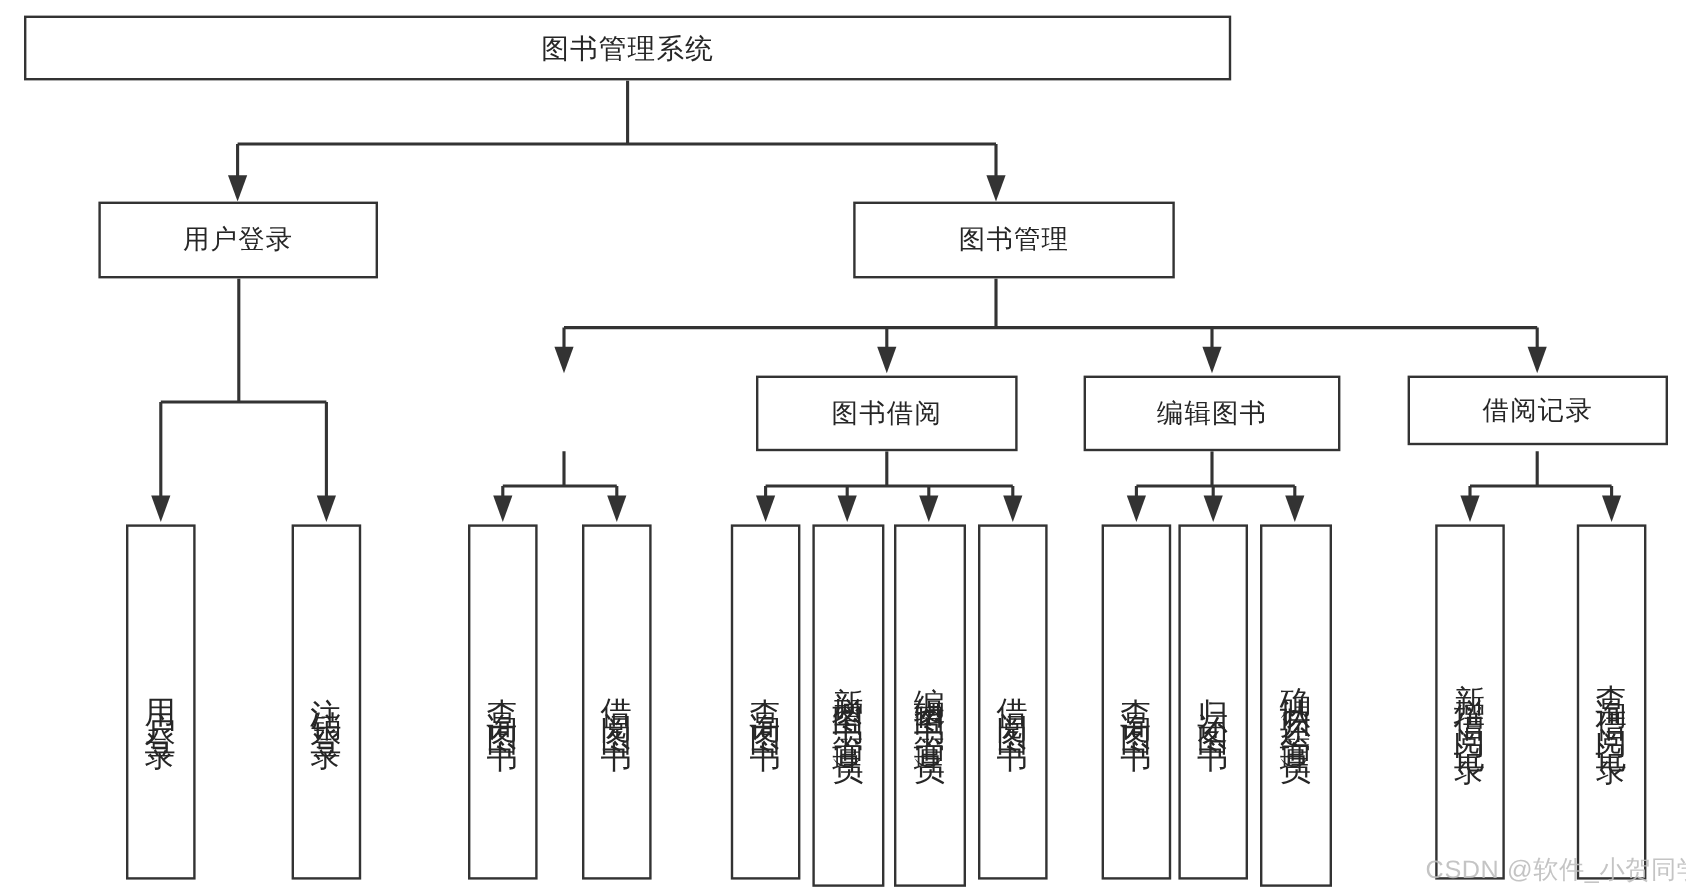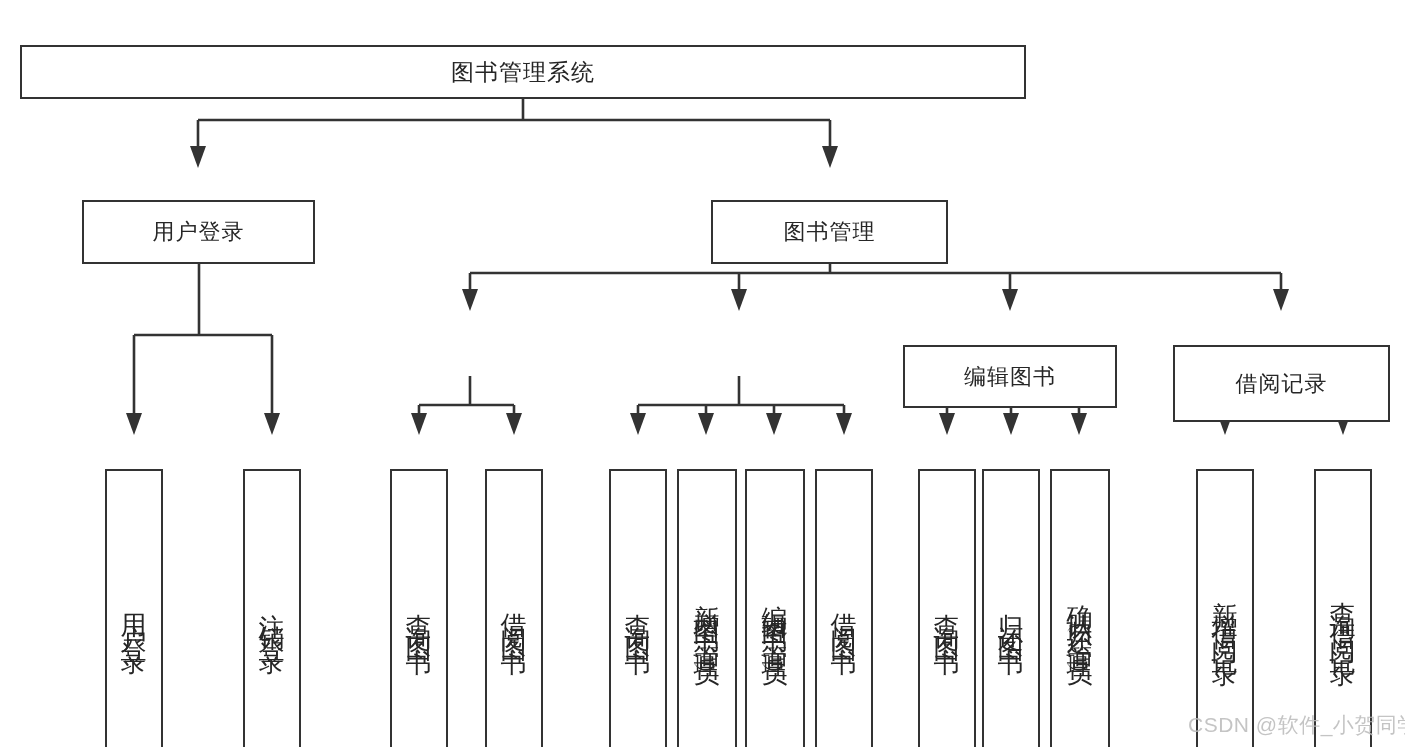--- a/index.html
+++ b/index.html
@@ -36,21 +36,20 @@
   }
   .node{
     position:absolute;
     background:#ffffff;
     border:2.5px solid var(--border);
     color:var(--text);
     display:flex;
     align-items:center;
     justify-content:center;
     text-align:center;
-    margin-top:32px;
   }
   .hbox{
     font-size:22px;
     letter-spacing:1px;
   }
   .root{
     font-size:23px;
   }
   .vbox{
     top:437px;
@@ -115,28 +114,31 @@
       </g>
   </svg>
 
   <div class="node hbox root" style="left:20px;top:13px;width:1006px;height:54px">
     <span>图书管理系统</span>
   </div>
 
   <div class="node hbox" style="left:82px;top:168px;width:233px;height:64px">
     <span>用户登录</span>
   </div>
-  <div class="node hbox" style="left:711px;top:168px;width:237px;height:64px">
+  <div class="node hbox" style="left:711px;top:168px;width:268px;height:64px">
     <span>图书管理</span>
   </div>
 
+  <div class="node hbox" style="left:630px;top:313px;width:218px;height:63px">
+    <span>图书借阅</span>
+  </div>
   <div class="node hbox" style="left:903px;top:313px;width:214px;height:63px">
     <span>编辑图书</span>
   </div>
-  <div class="node hbox" style="left:1173px;top:313px;width:217px;height:77px">
+  <div class="node hbox" style="left:1173px;top:313px;width:217px;height:58px">
     <span>借阅记录</span>
   </div>
 
   <div class="node vbox" style="left:105px">
     <span>用户登录</span>
   </div>
   <div class="node vbox" style="left:243px">
     <span>注销登录</span>
   </div>
 

